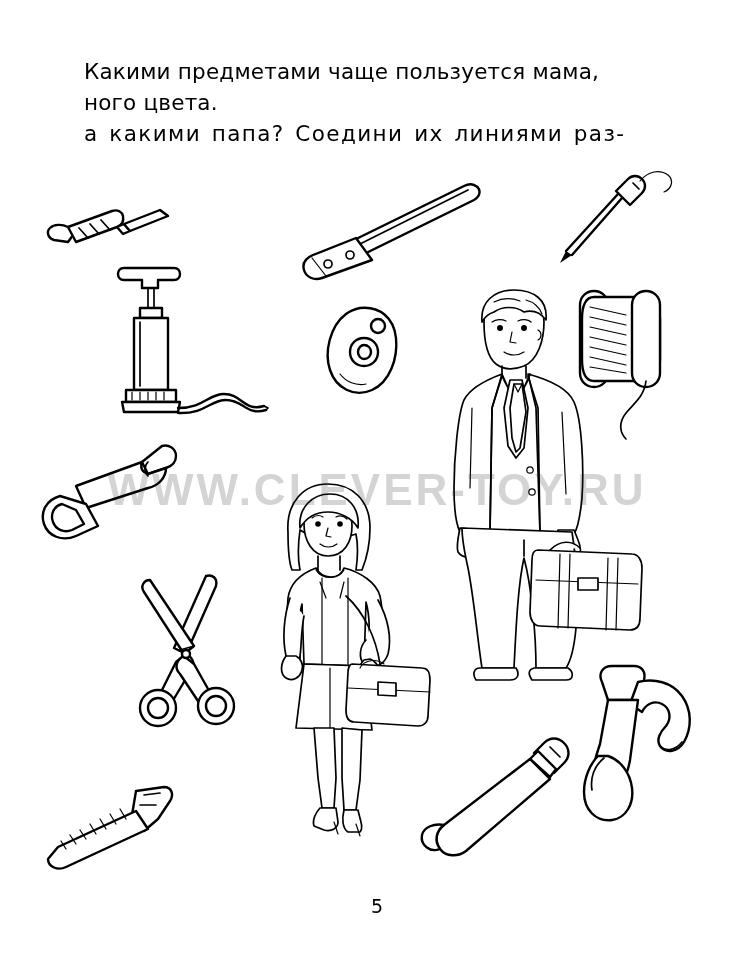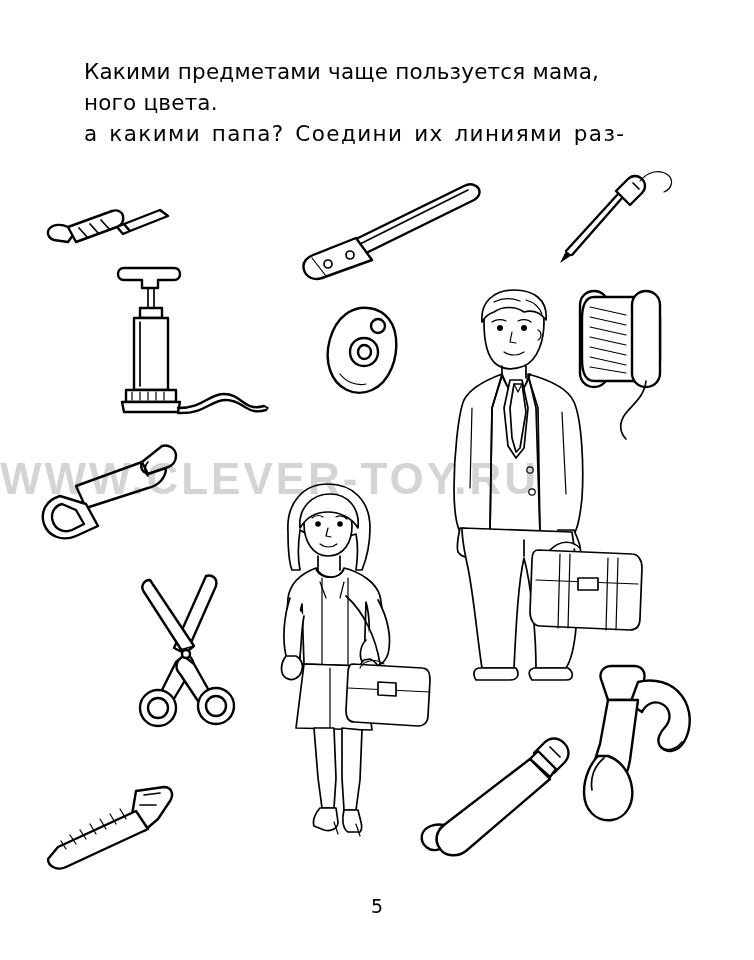--- a/index.html
+++ b/index.html
@@ -48,22 +48,23 @@
     top: 895px;
     width: 754px;
     text-align: center;
     font-size: 19px;
     font-family: "DejaVu Sans", sans-serif;
     color: #000;
   }
   .watermark {
     position: absolute;
     left: 0;
-    top: 454px;
-    width: 754px;
+    top: 465px;
+    width: 754px;
+    text-align: center;
     font-size: 44px;
     font-weight: bold;
     letter-spacing: 3px;
     color: rgba(40,40,40,0.20);
     font-family: "Liberation Sans", sans-serif;
     pointer-events: none;
     user-select: none;
     white-space: nowrap;
   }
   .art {

